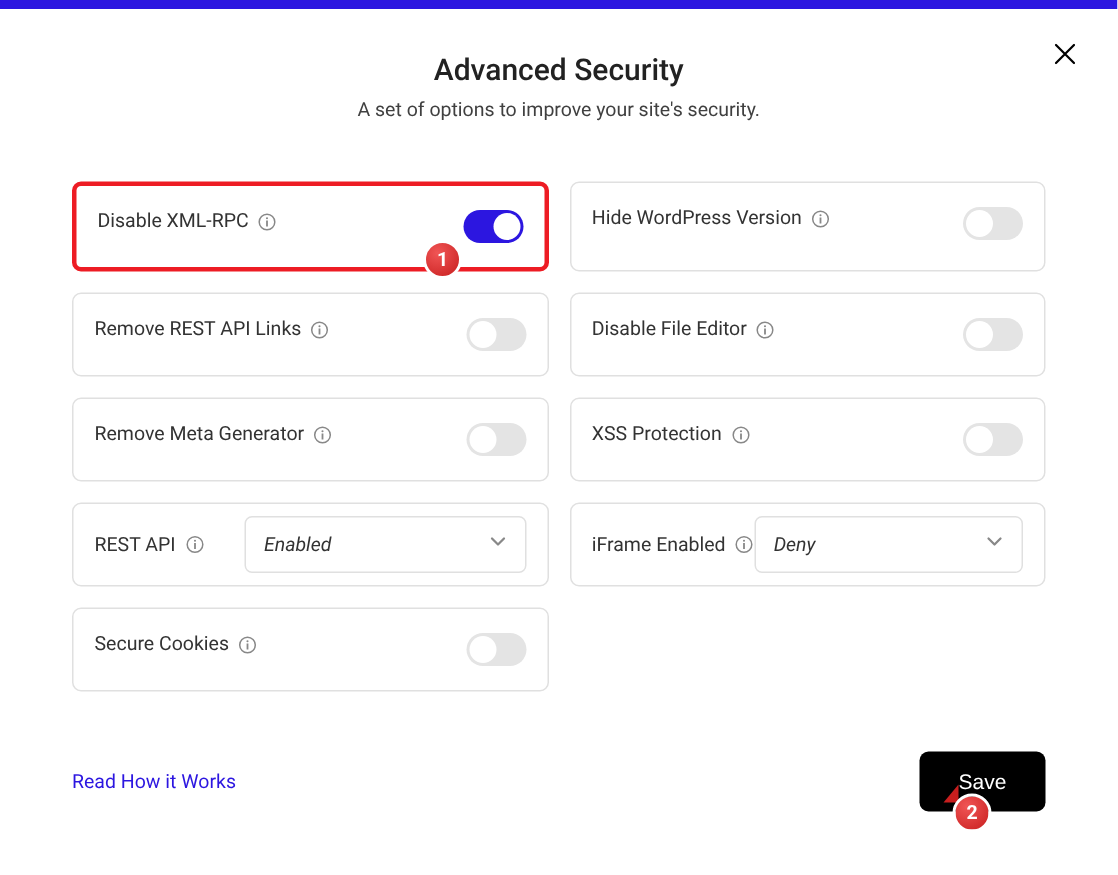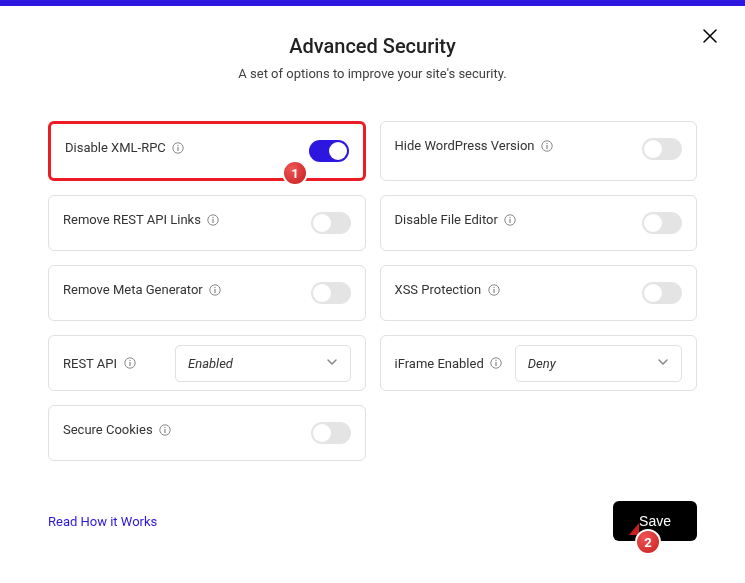--- a/index.html
+++ b/index.html
@@ -96,21 +96,20 @@
     .toggle.on {
       background: #2c16e0;
     }
     .toggle.on .knob {
       left: 20px;
     }
     .select-card {
       display: flex;
       align-items: center;
       padding: 8px 14px;
-      gap: 12px;
     }
     .select-card .option-label {
       flex: 0 0 auto;
       min-width: 100px;
     }
     .select-box {
       flex: 1;
       border: 1px solid #e0e0e0;
       border-radius: 5px;
       padding: 10px 12px;

